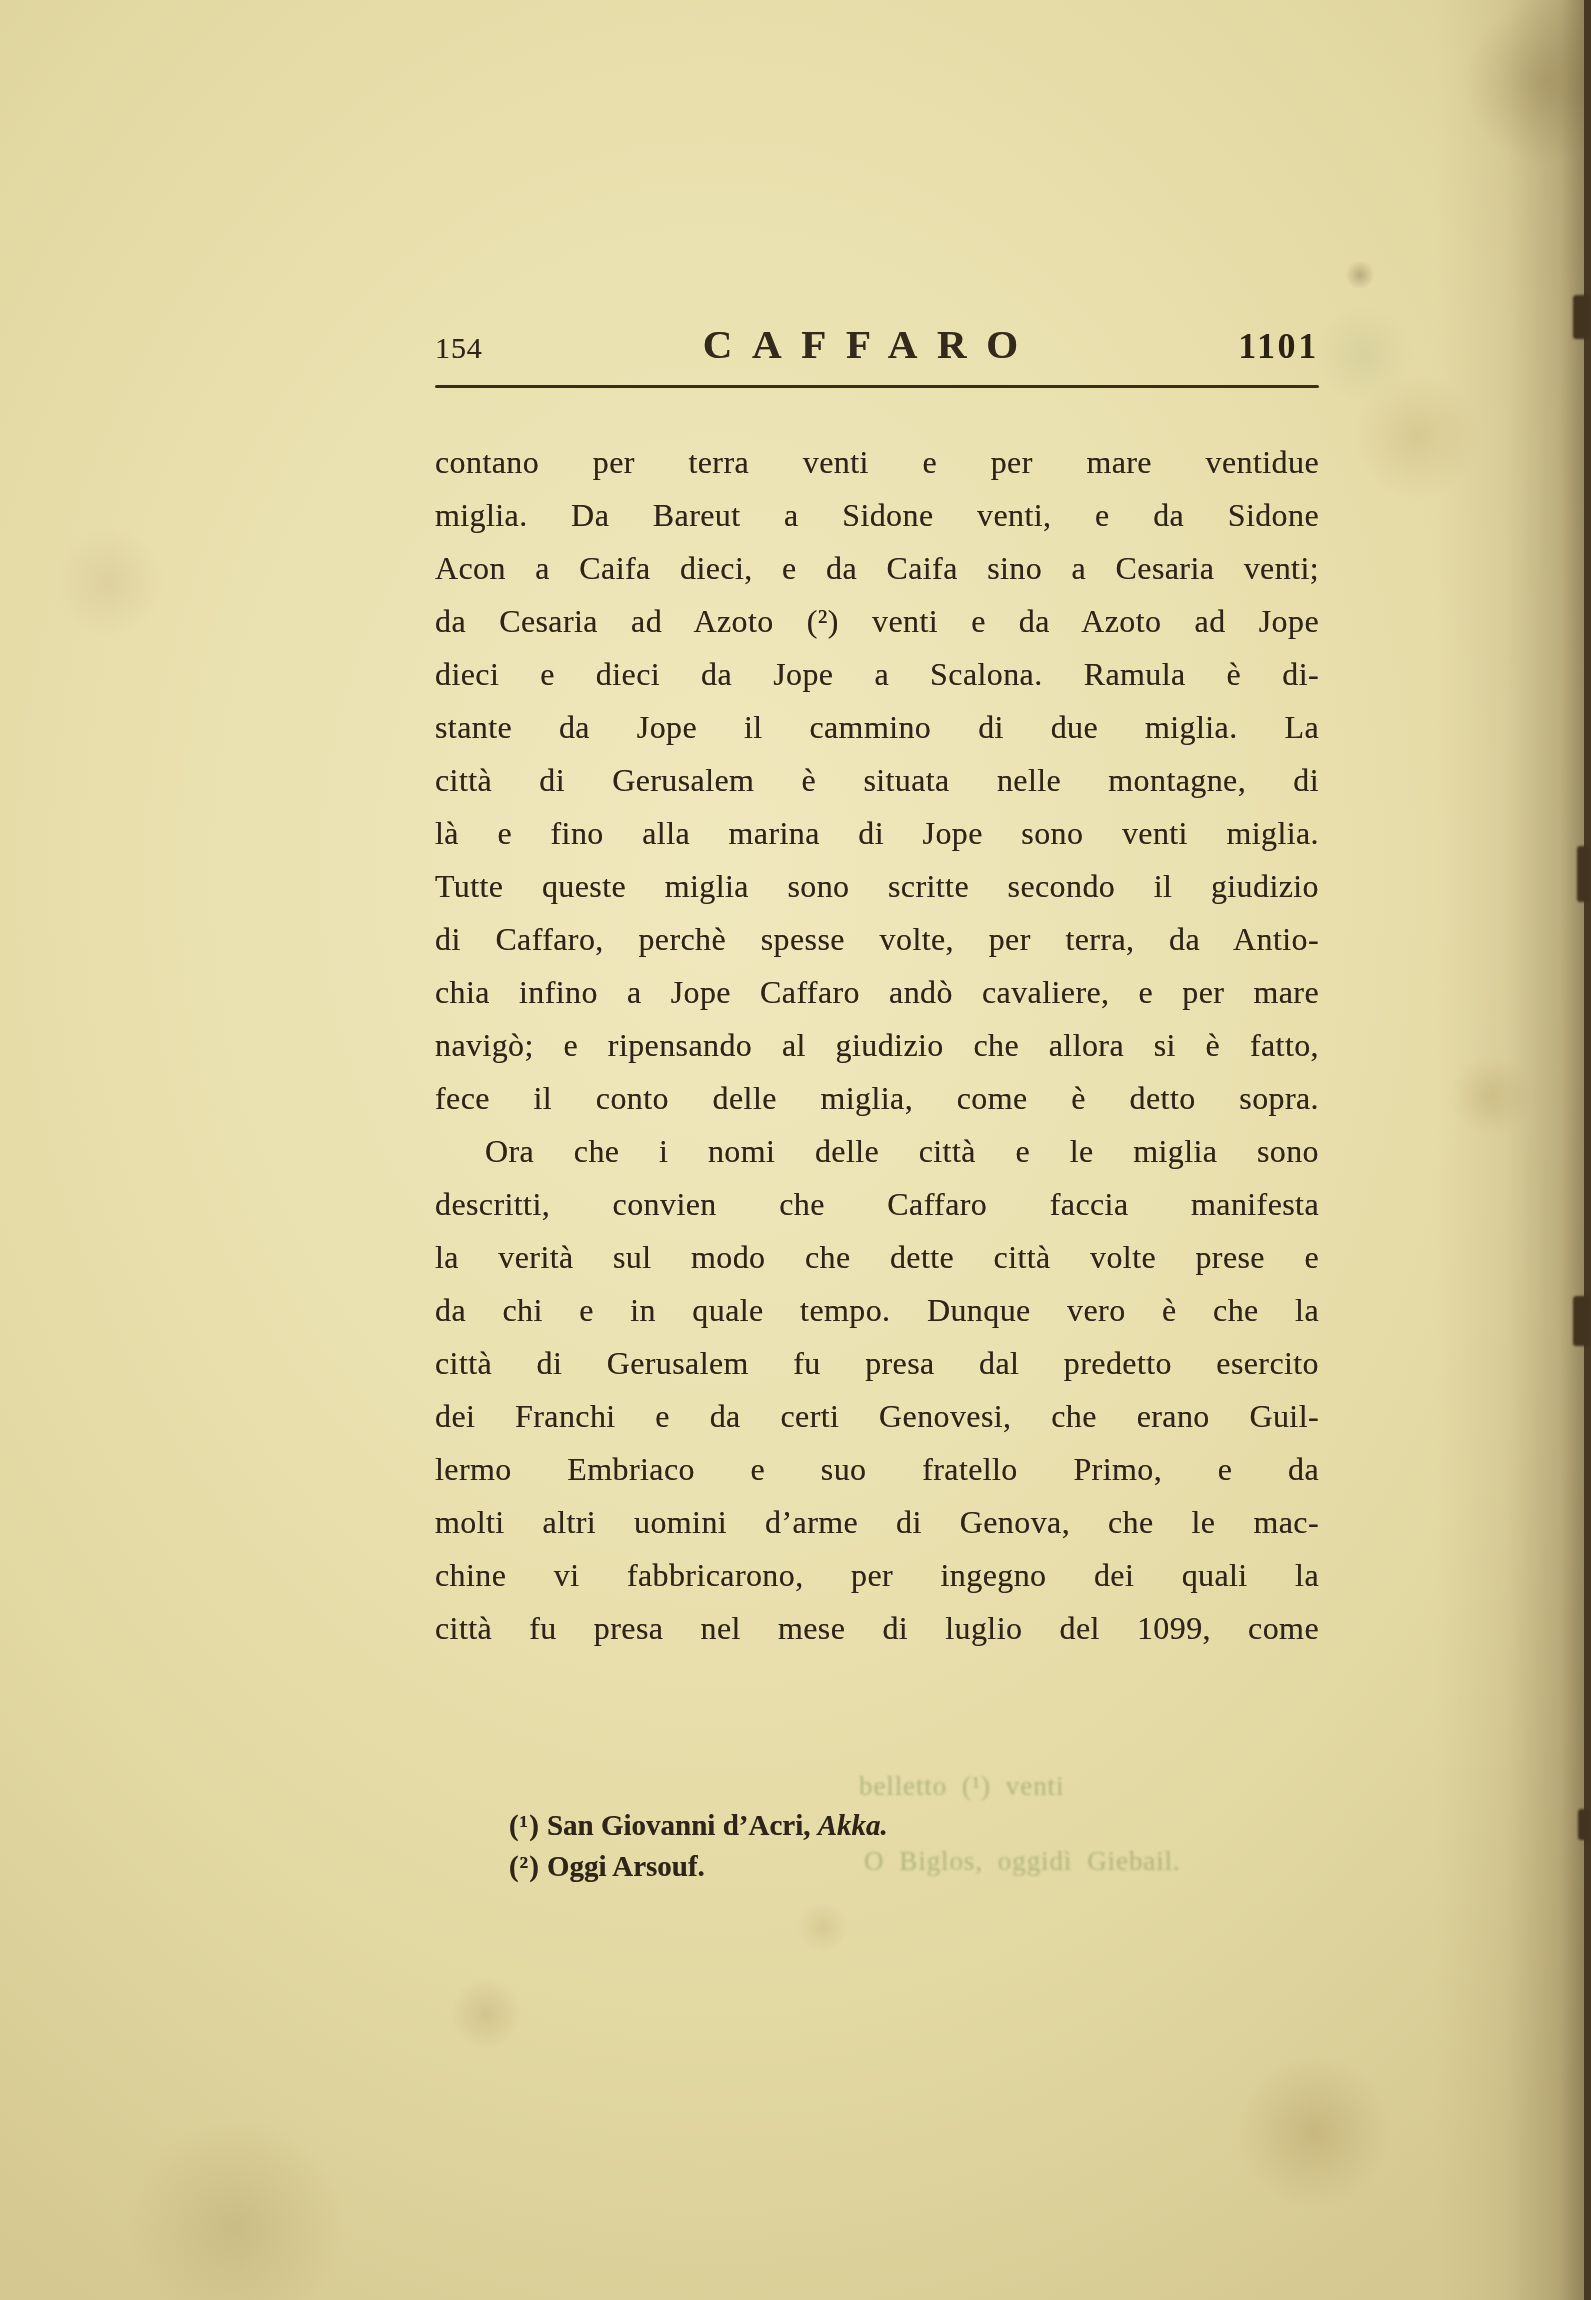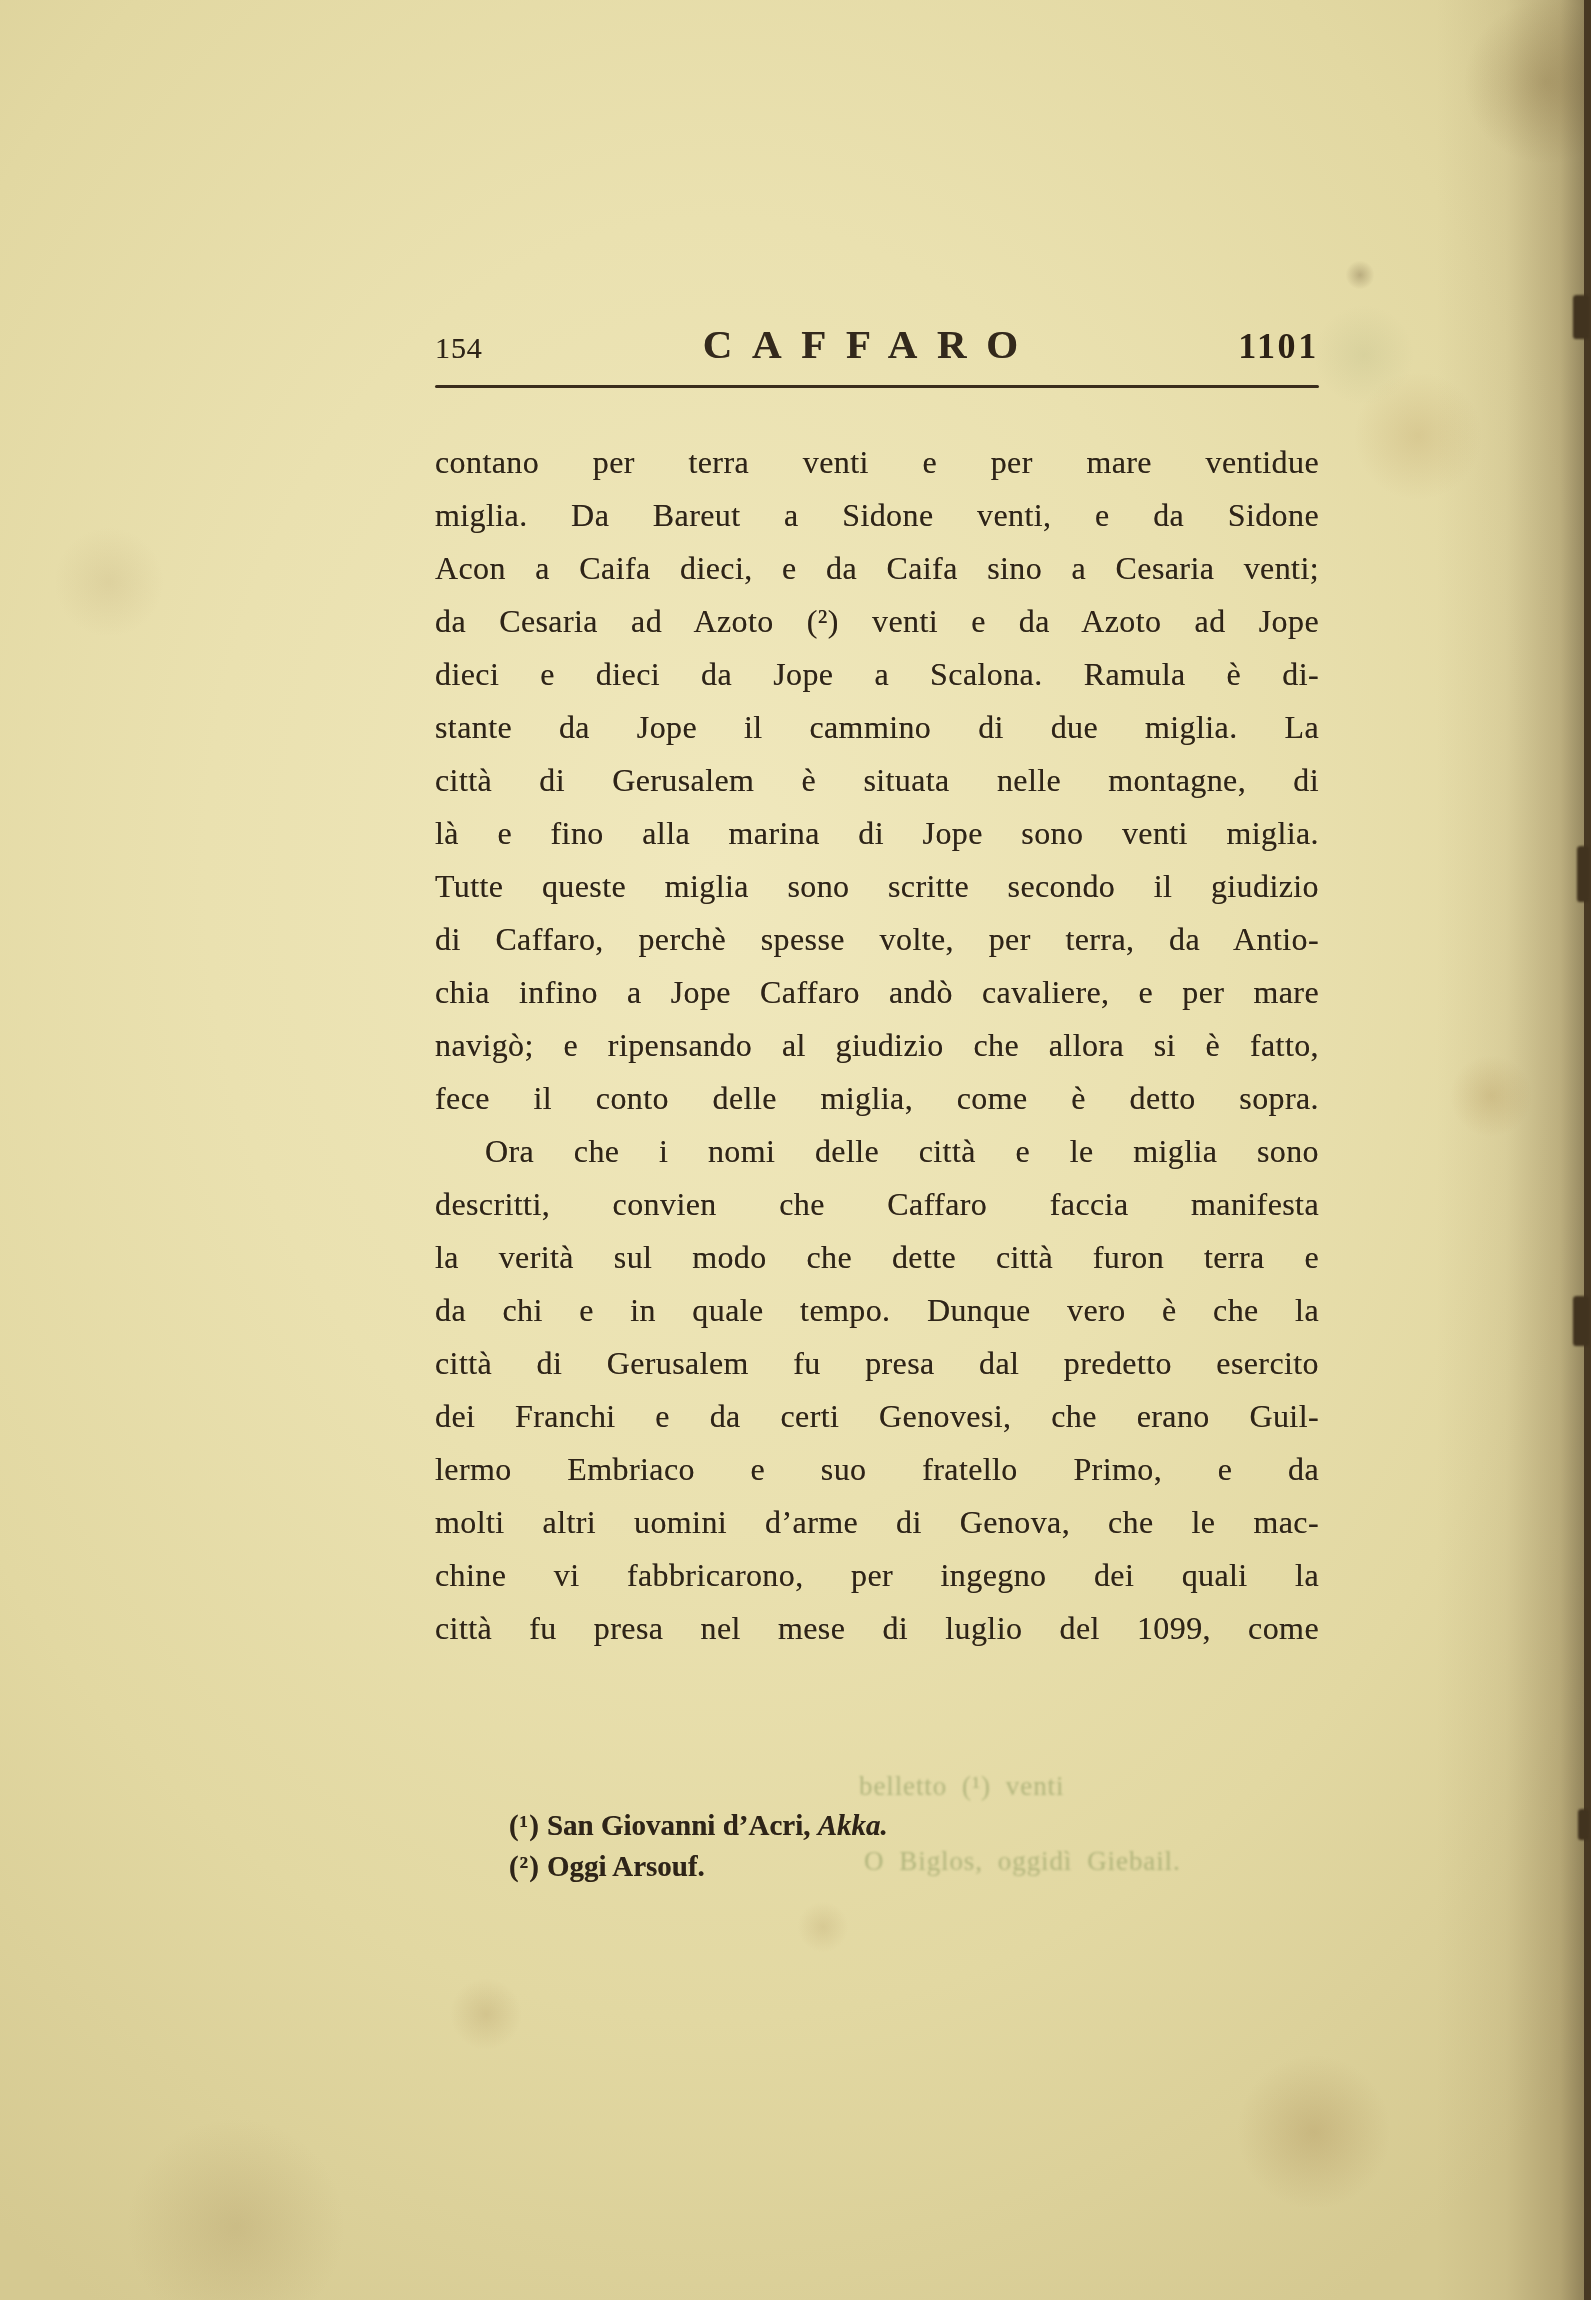--- a/index.html
+++ b/index.html
@@ -150,21 +150,21 @@
         <div class="line">là e fino alla marina di Jope sono venti miglia.</div>
         <div class="line">Tutte queste miglia sono scritte secondo il giudizio</div>
         <div class="line">di Caffaro, perchè spesse volte, per terra, da Antio-</div>
         <div class="line">chia infino a Jope Caffaro andò cavaliere, e per mare</div>
         <div class="line">navigò; e ripensando al giudizio che allora si è fatto,</div>
         <div class="line">fece il conto delle miglia, come è detto sopra.</div>
       </div>
     <div class="paragraph">
         <div class="line indent">Ora che i nomi delle città e le miglia sono</div>
         <div class="line">descritti, convien che Caffaro faccia manifesta</div>
-        <div class="line">la verità sul modo che dette città furon terra e</div>
+        <div class="line">la verità sul modo che dette città volte prese e</div>
         <div class="line">da chi e in quale tempo. Dunque vero è che la</div>
         <div class="line">città di Gerusalem fu presa dal predetto esercito</div>
         <div class="line">dei Franchi e da certi Genovesi, che erano Guil-</div>
         <div class="line">lermo Embriaco e suo fratello Primo, e da</div>
         <div class="line">molti altri uomini d’arme di Genova, che le mac-</div>
         <div class="line">chine vi fabbricarono, per ingegno dei quali la</div>
         <div class="line">città fu presa nel mese di luglio del 1099, come</div>
       </div>
   </div>
 

